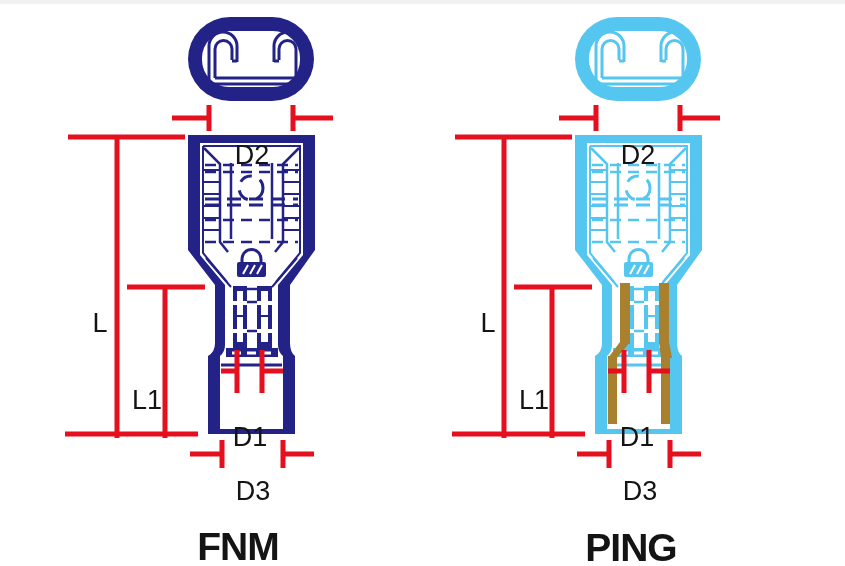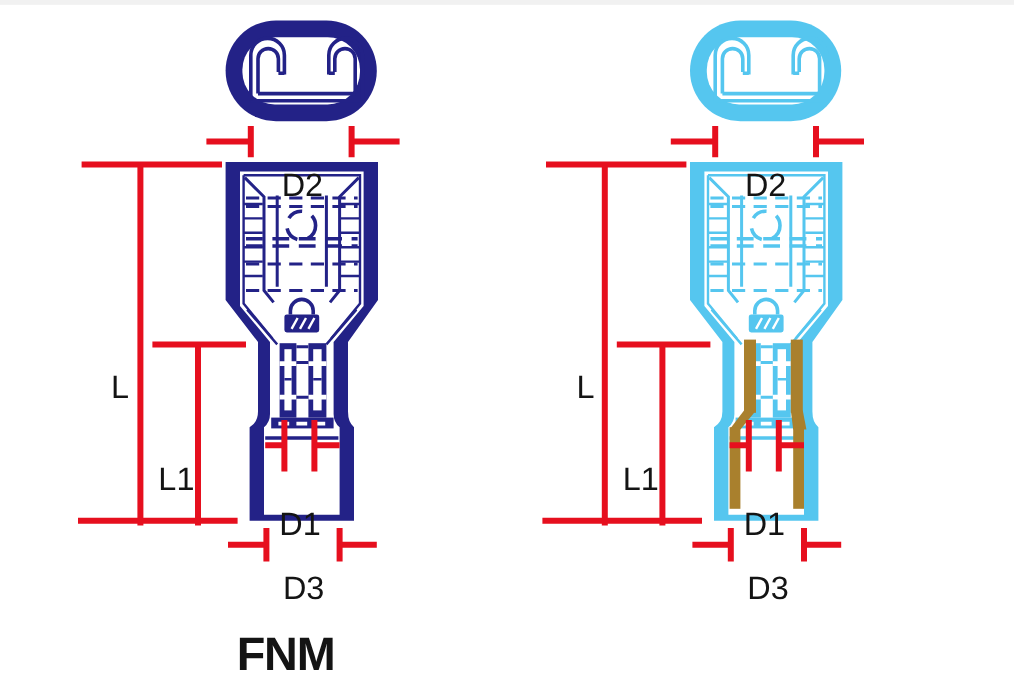--- a/index.html
+++ b/index.html
@@ -113,14 +113,15 @@
     <div class="dim-label" style="left:147px;top:364px">L1</div>
     <div class="dim-label" style="left:250px;top:401px">D1</div>
     <div class="dim-label" style="left:253px;top:455px">D3</div>
     <div class="caption" style="left:238px;top:510px">FNM</div>
 
     <div class="dim-label" style="left:638px;top:119px">D2</div>
     <div class="dim-label" style="left:488px;top:287px">L</div>
     <div class="dim-label" style="left:534px;top:364px">L1</div>
     <div class="dim-label" style="left:637px;top:401px">D1</div>
     <div class="dim-label" style="left:640px;top:455px">D3</div>
+    <div class="caption" style="left:631px;top:511px">PING</div>
   </div>
 </div>
 
 </body></html>

